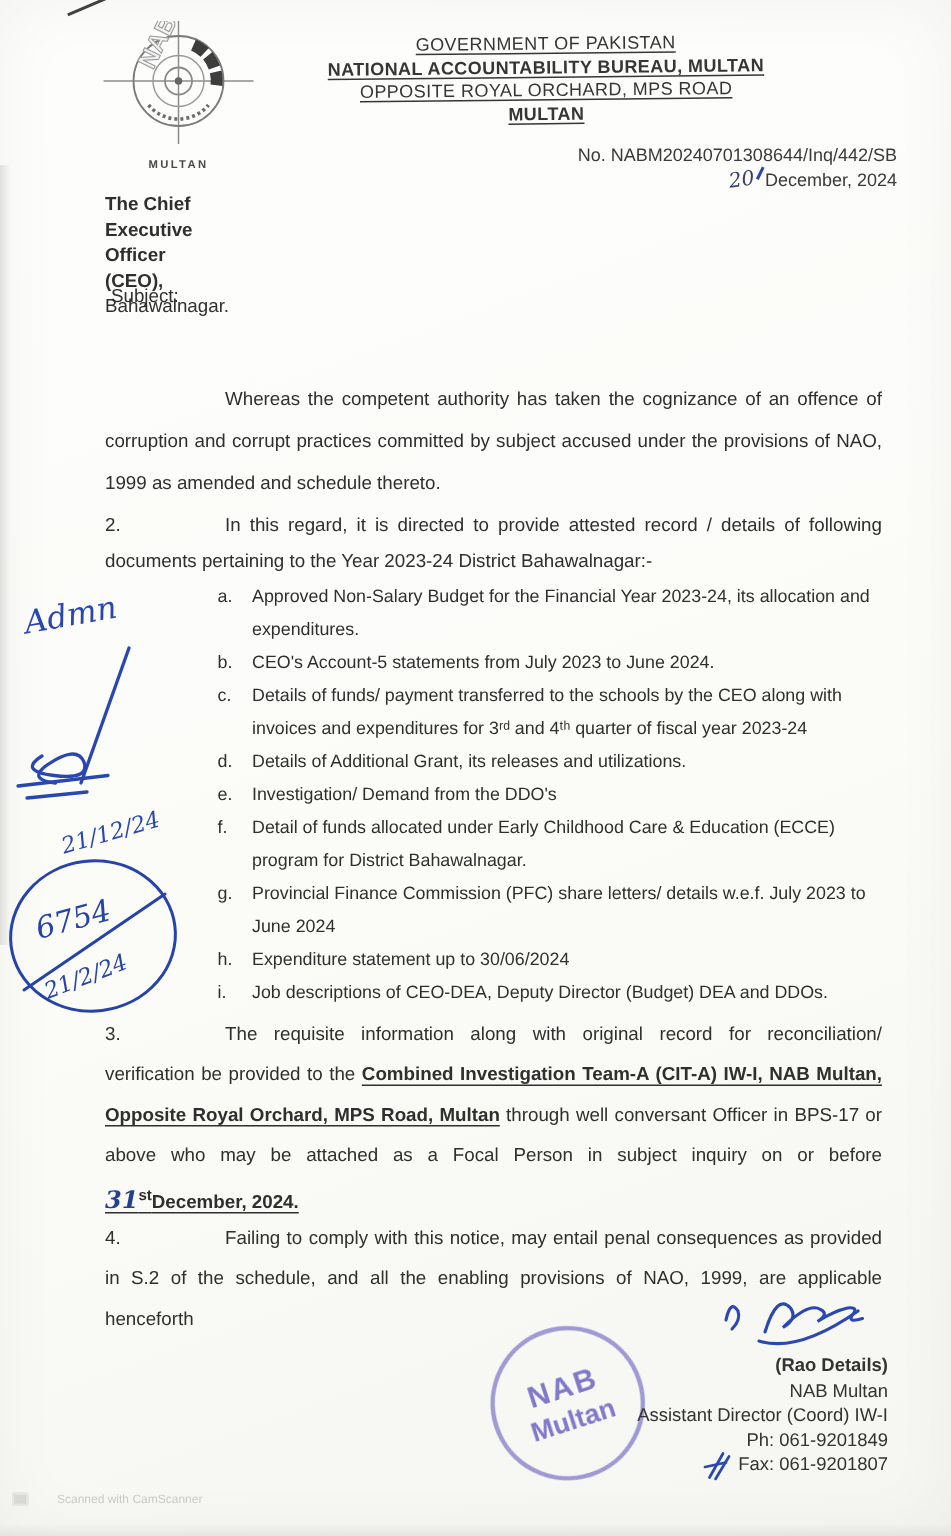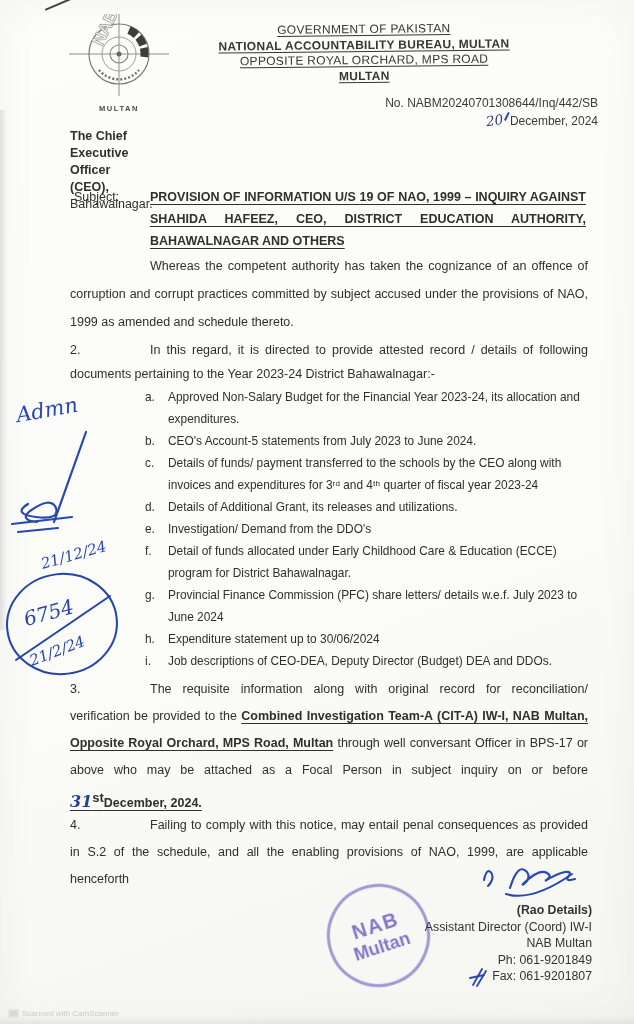--- a/index.html
+++ b/index.html
@@ -48,21 +48,21 @@
   .flow { left:70px; right:46px; }
   .para { font-size:12.5px; text-align:justify; text-indent:80px; }
   .p1 { top:252px; line-height:28px; }
   .p2 { top:338px; line-height:24px; }
   .p3 { top:676px; line-height:27px; }
   .p4 { top:812px; line-height:27px; }
   .numpara .pnum { position:absolute; left:0; top:0; text-indent:0; }
   .bu { font-weight:bold; text-decoration:underline; text-underline-offset:2.5px; }
   .deadline { font-weight:bold; text-decoration:underline; text-underline-offset:3px; text-decoration-color:#2f2f2f; }
   .hand31 { font-family:"DejaVu Serif",serif; font-style:italic; color:#24418f; font-size:16px; }
-  .deadline sup { font-size:13px; }
+  .deadline sup { font-size:10px; }
 
   
   .doc-list { left:145px; right:40px; top:386px; list-style:none; font-size:11.9px; line-height:22px; }
   .li { display:grid; grid-template-columns:23px 1fr; }
 
   
   .margin-note { left:16px; top:398px; font-size:21px; transform:rotate(-10deg); }
   .margin-sign { left:4px; top:426px; }
   .sign-date { left:40px; top:546px; font-size:15px; transform:rotate(-16deg); white-space:nowrap; }
   .diary { left:0px; top:568px; }
@@ -73,21 +73,21 @@
     justify-content:center; color:rgba(118,110,198,.92); font-weight:bold; filter:blur(.2px); }
   .stamp .s1 { font-size:20px; letter-spacing:1.5px; }
   .stamp .s2 { font-size:18px; }
   .officer-sign { right:26px; top:848px; }
   .sig-block { right:42px; top:902px; text-align:right; font-size:12.3px; line-height:16.5px; color:#333; }
   .sig-name { font-weight:bold; }
   .fax-line { position:relative; display:inline-block; }
   .fax-mark { position:absolute; left:-24px; top:-3px; }
 
   
-  .watermark { left:8px; bottom:6px; display:flex; align-items:flex-end; gap:3px;
+  .watermark { left:8px; bottom:20px; display:flex; align-items:flex-end; gap:19px;
     color:#c9c9c6; font-size:8px; }
   .wm-icon { width:11px; height:9px; background:#d8d8d5; border-radius:1.5px;
     box-shadow:inset 0 0 0 1.5px #e6e6e3; }
 </style>
 </head>
 <body>
 
 <div class="page">
 
   <div class="abs corner-pen"></div>
@@ -123,21 +123,20 @@
 
   <div class="abs to-block">
     <div>
       <div class="b">The Chief Executive Officer (CEO),</div>
       <div>Bahawalnagar.</div>
     </div>
   </div>
 
   <div class="abs subject-block">
     <div class="subject-label">Subject:</div>
-    <div class="subject-text"><span class="u">PROVISION OF INFORMATION U/S 19 OF NAO, 1999 – INQUIRY AGAINST SHAHIDA HAFEEZ, CEO, DISTRICT EDUCATION AUTHORITY, BAHAWALNAGAR AND OTHERS</span></div>
   </div>
 
   <p class="abs flow para p1">Whereas the competent authority has taken the cognizance of an offence of corruption and corrupt practices committed by subject accused under the provisions of NAO, 1999 as amended and schedule thereto.</p>
 
   <div class="abs flow para p2 numpara">
     <span class="pnum">2.</span><span>In this regard, it is directed to provide attested record / details of following documents pertaining to the Year 2023-24 District Bahawalnagar:-</span>
   </div>
 
   <ol class="abs doc-list">
     <li class="li">
@@ -213,22 +212,22 @@
   <svg class="abs officer-sign" width="132" height="52" viewBox="0 0 132 52">
     <g fill="none" stroke="#2a47b2" stroke-width="2.1" stroke-linecap="round">
       <path d="M8 32 q3 -14 8 -6 q2 6 -4 12"></path>
       <path d="M34 40 q8 -26 17 -16 q5 7 -5 13 q17 -17 25 -12 q6 3 -2 8 q11 -7 20 -9 q8 -1 3 5 q-3 5 7 2"></path>
       <path d="M30 46 q26 8 66 -20"></path>
     </g>
   </svg>
 
   <div class="abs sig-block">
     <div class="sig-name">(Rao Details)</div>
+    <div>NAB Multan</div>
     <div>Assistant Director (Coord) IW-I</div>
-    <div>NAB Multan</div>
     <div>Ph: 061-9201849</div>
     <div>
       <span class="fax-line">
         <svg class="fax-mark" width="20" height="22" viewBox="0 0 20 22">
           <g fill="none" stroke="#2a47b2" stroke-width="1.8" stroke-linecap="round">
             <path d="M5 20 L14 4"></path>
               <path d="M9 21 L18 6"></path>
               <path d="M2 13 L16 10"></path>
           </g>
         </svg>

